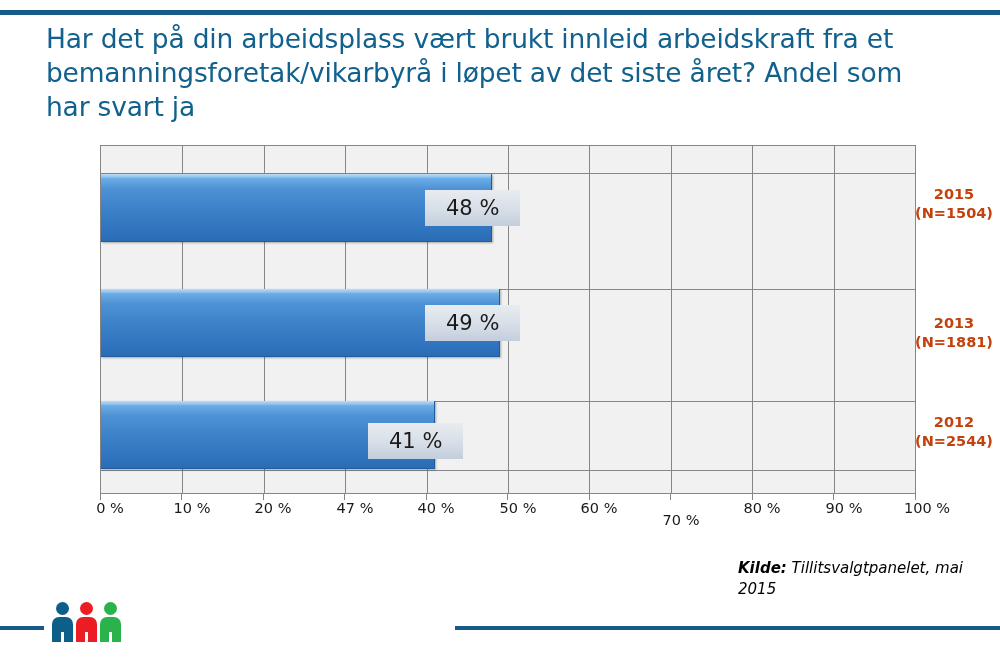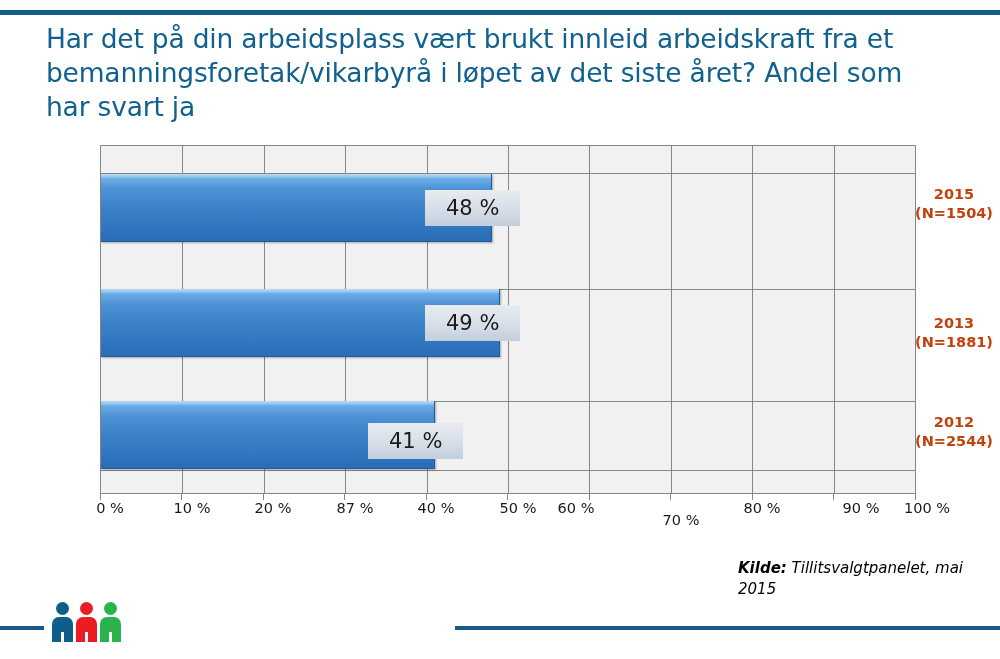--- a/index.html
+++ b/index.html
@@ -271,27 +271,27 @@
 <div class="tick-mark" style="left:507px; top:494px;"></div>
 <div class="tick-mark" style="left:589px; top:494px;"></div>
 <div class="tick-mark" style="left:670px; top:494px;"></div>
 <div class="tick-mark" style="left:752px; top:494px;"></div>
 <div class="tick-mark" style="left:833px; top:494px;"></div>
 <div class="tick-mark" style="left:915px; top:494px;"></div>
 
 <div class="tick-label" style="left:110px;">0 %</div>
 <div class="tick-label" style="left:192px;">10 %</div>
 <div class="tick-label" style="left:273px;">20 %</div>
-<div class="tick-label" style="left:355px;">87 %</div>
+<div class="tick-label" style="left:355px;">47 %</div>
 <div class="tick-label" style="left:436px;">40 %</div>
 <div class="tick-label" style="left:518px;">50 %</div>
-<div class="tick-label" style="left:576px;">60 %</div>
+<div class="tick-label" style="left:599px;">60 %</div>
 <div class="tick-label" style="left:681px;margin-top:12px;">70 %</div>
 <div class="tick-label" style="left:762px;">80 %</div>
-<div class="tick-label" style="left:844px;margin-left:17px;">90 %</div>
+<div class="tick-label" style="left:844px;">90 %</div>
 <div class="tick-label" style="left:927px;">100 %</div>
 
 <div id="source-note"><span class="src-key">Kilde:</span><span> Tillitsvalgtpanelet, mai 2015</span></div>
 
 <div id="footer-rule-left"></div>
 <div id="footer-rule-right"></div>
 
 <div id="logo">
   <div class="figure">
     <div class="head" style="background:#0E5E8A"></div>

